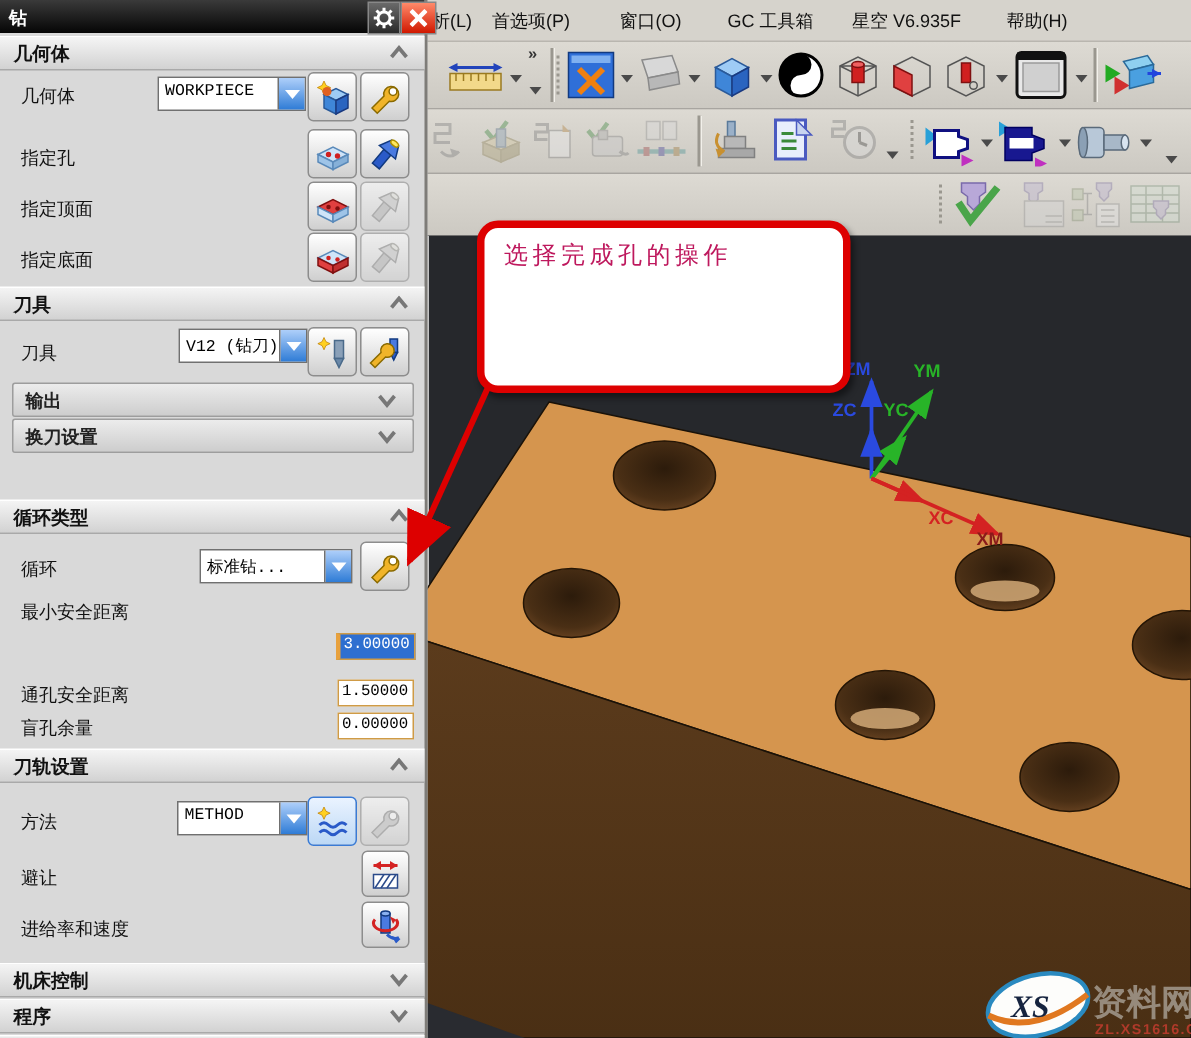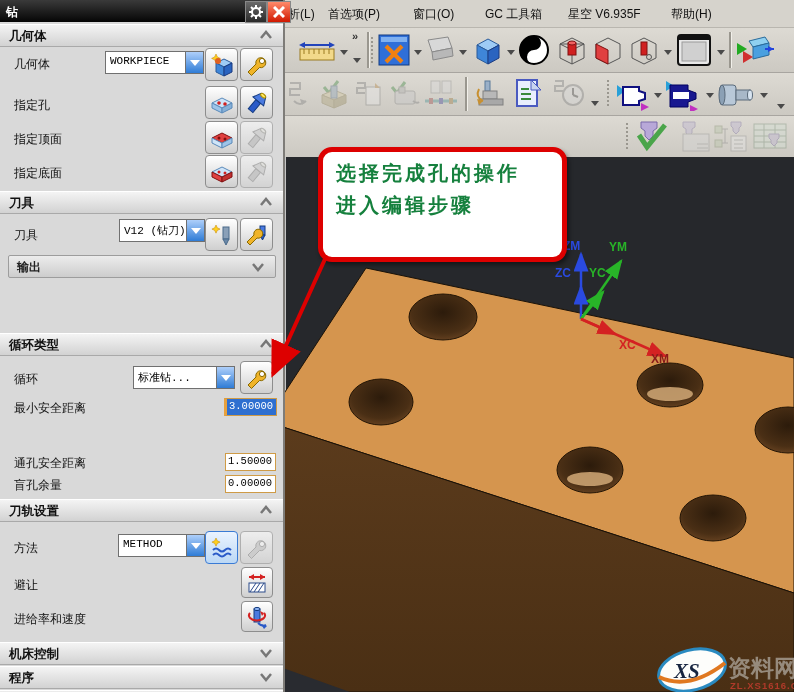--- a/index.html
+++ b/index.html
@@ -37,26 +37,26 @@
   .icon-btn{position:absolute;width:31px;height:31px;border:1px solid #8d8d8d;border-radius:4px;
             background:linear-gradient(#ffffff,#cfcfcf);display:flex;align-items:center;justify-content:center;}
   .icon-btn.sel{border:1px solid #3a7bd5;background:linear-gradient(#eaf3ff,#bcd8f5);}
   .icon-btn.dis{opacity:.55;filter:grayscale(60%);}
   .bar{position:absolute;left:8px;width:266px;height:21px;background:linear-gradient(#ececec,#cdcdcd);
        border:1px solid #9d9d9d;border-radius:2px;text-align:center;}
   .bar .s{position:absolute;left:8px;top:3px;font-size:12px;font-weight:bold;color:#222;}
   .num-field{position:absolute;width:44px;height:15px;border:1px solid #cf9b46;background:#fff;
              font-family:"Liberation Mono","DejaVu Sans Mono",monospace;font-size:10.5px;color:#000;
              text-align:right;padding:1px 3px 0 2px;overflow:hidden;white-space:nowrap;}
-  .num-field.sel{background:#2e6fd0;color:#fff;border-left:3px solid #e8a13d;}
+  .num-field.sel{background:#2e6fd0;color:#fff;border-left:3px solid #e8a13d;margin-top:24px;}
   
   .callout{position:absolute;left:318px;top:147px;width:239px;height:105px;background:#fff;
            border:5px solid #dd0000;border-radius:14px;z-index:40;box-shadow:2px 3px 4px rgba(0,0,0,.45);}
-  .callout .l{position:absolute;left:13px;font-size:20px;font-weight:bold;letter-spacing:3px;
-              font-family:"Liberation Serif","DejaVu Serif",serif;color:#15803d;}
+  .callout .l{position:absolute;left:13px;font-size:16px;font-weight:normal;letter-spacing:3px;
+              font-family:"Liberation Serif","DejaVu Serif",serif;color:#be185d;}
   .overlay{position:absolute;left:0;top:0;width:794px;height:692px;z-index:45;pointer-events:none;}
 </style>
 </head>
 <body>
 
 <div class="stage">
 
   <div class="menubar">
     <span class="menu-item" style="left:5px">析(L)</span>
     <span class="menu-item" style="left:45px">首选项(P)</span>
@@ -516,20 +516,26 @@
           <polygon points="15,12 20,12 17.5,17" fill="#2a5ac8" stroke="#123a80"></polygon>
         <path d="M2 19 l7-7 a4.5 4.5 0 1 1 3 3 l-7 7 z" fill="#f0b429" stroke="#8a6a00"></path>
         </svg>
     </div>
     <div class="bar" style="top:255px">
       <span class="s">输出</span>
       <svg class="chev" width="14" height="10" style="top:6px">
           <polyline points="2,2 7,8 12,2" fill="none" stroke="#777" stroke-width="2.5"></polyline>
         </svg>
     </div>
+    <div class="bar" style="top:279px">
+      <span class="s">换刀设置</span>
+      <svg class="chev" width="14" height="10" style="top:6px">
+          <polyline points="2,2 7,8 12,2" fill="none" stroke="#777" stroke-width="2.5"></polyline>
+        </svg>
+    </div>
 
 
     <div class="sec-head" style="top:333px">
       <span class="s">循环类型</span>
       <svg class="chev" width="14" height="10">
           <polyline points="2,8 7,2 12,8" fill="none" stroke="#777" stroke-width="2.5"></polyline>
         </svg>
     </div>
     <span class="lbl" style="left:14px;top:371px">循环</span>
     <div class="dropdown" style="left:133px;top:366px;width:100px">
@@ -614,21 +620,20 @@
       <span class="s">程序</span>
       <svg class="chev" width="14" height="10">
           <polyline points="2,2 7,8 12,2" fill="none" stroke="#777" stroke-width="2.5"></polyline>
         </svg>
     </div>
     <div class="sec-head" style="top:690px;height:2px"></div>
   </div>
 
   <div class="callout">
     <span class="l" style="top:8px">选择完成孔的操作</span>
-    <span class="l" style="top:40px">进入编辑步骤</span>
   </div>
   <svg class="overlay">
     <defs>
         <marker id="mRed" markerWidth="12" markerHeight="12" refX="8" refY="4" orient="auto">
           <path d="M0,0 L9,4 L0,8 Z" fill="#dd0000"></path>
         </marker>
       </defs>
     <line x1="325" y1="259" x2="273" y2="374" stroke="#dd0000" stroke-width="4" marker-end="url(#mRed)"></line>
   </svg>
 

